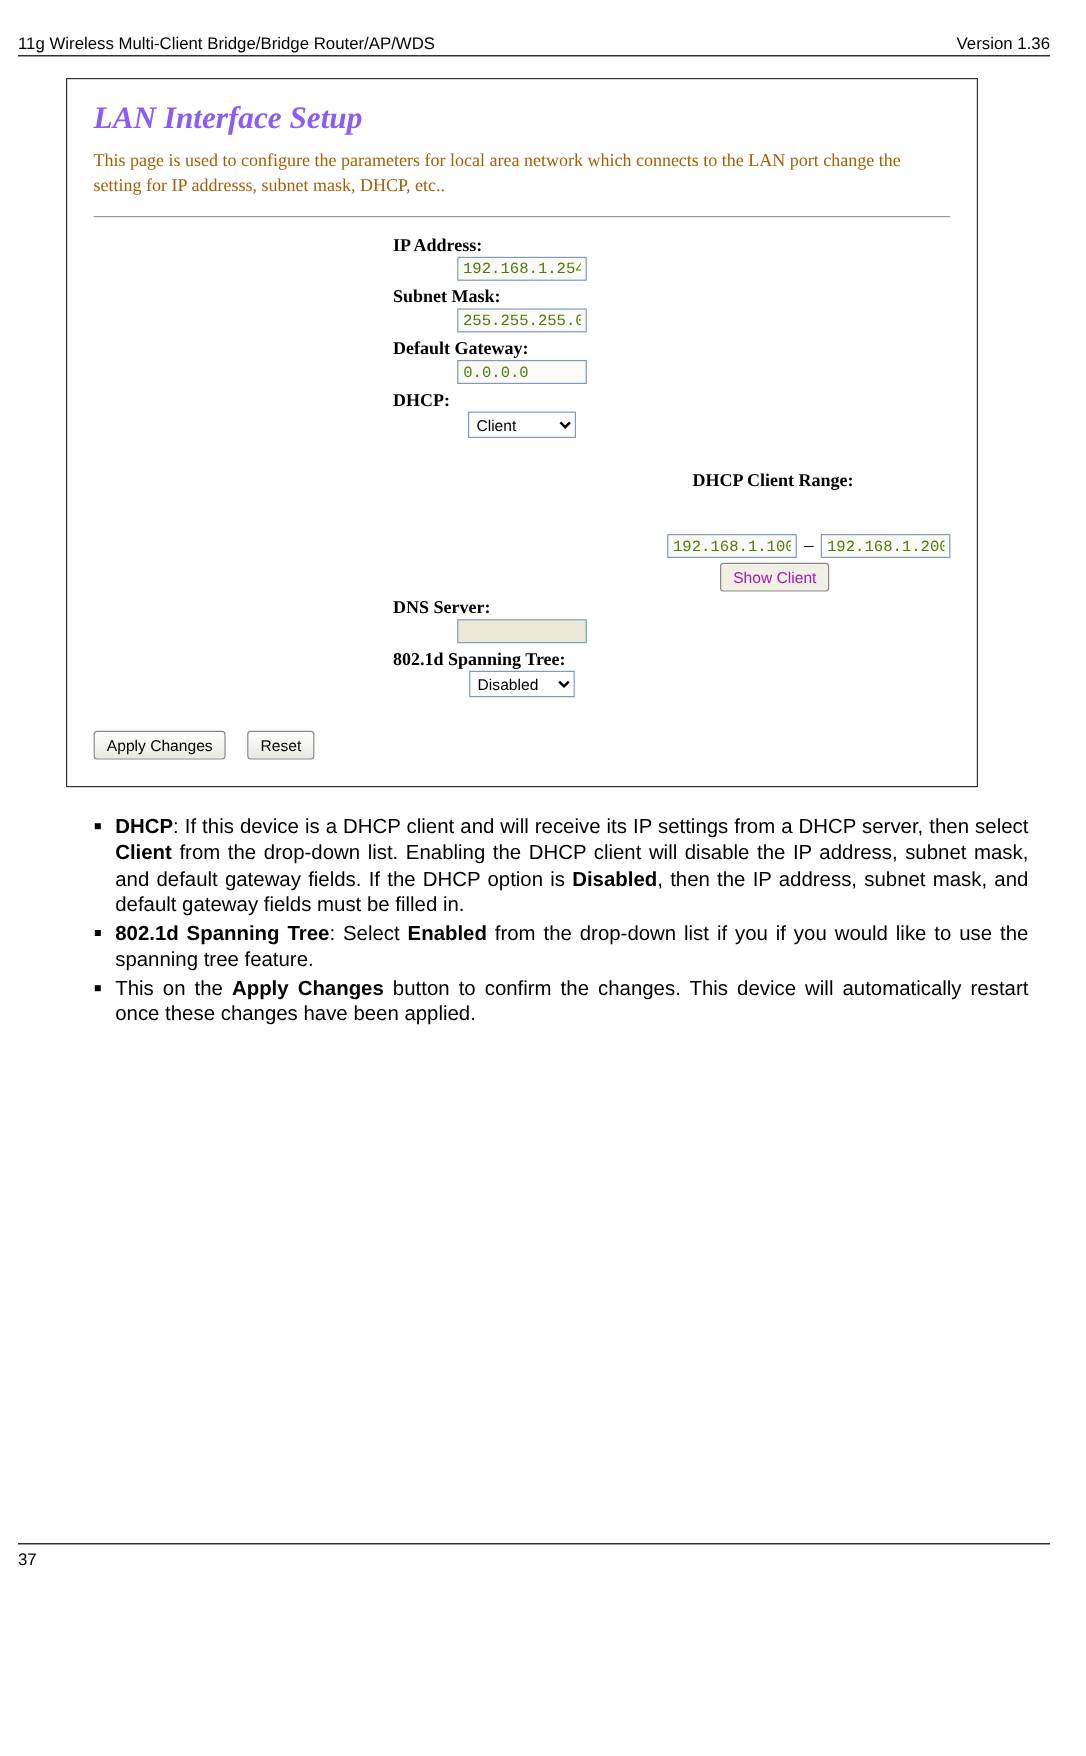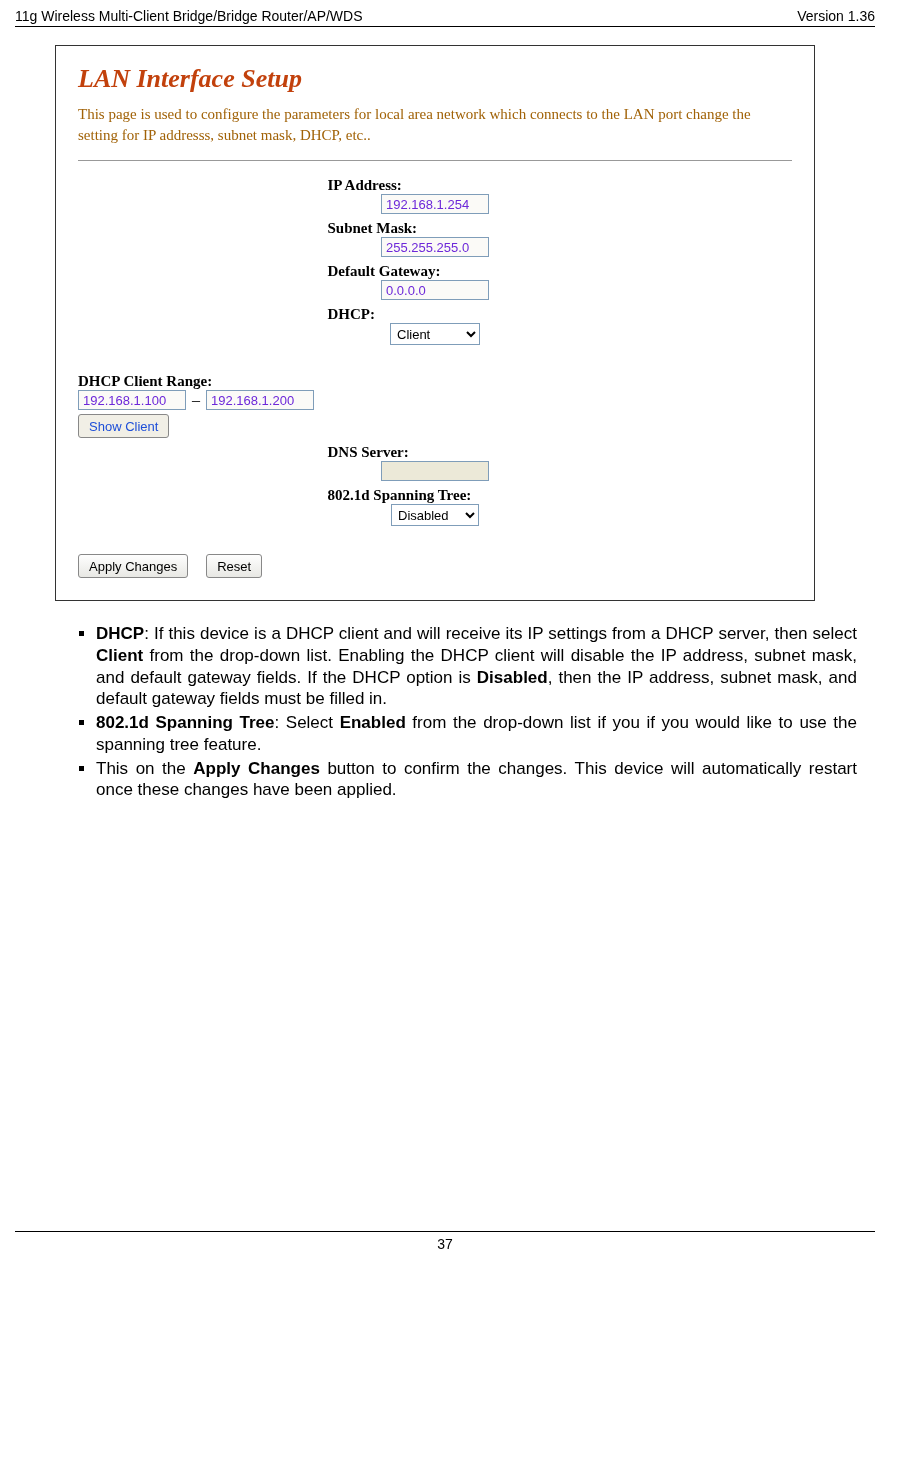--- a/index.html
+++ b/index.html
@@ -6,21 +6,21 @@
     margin: 0;
     padding: 0;
     font-family: Arial, Helvetica, sans-serif;
     color: #000;
     background: #fff;
     width: 905px;
   }
   .page {
     width: 905px;
     box-sizing: border-box;
-    padding: 8px 30px 30px 15px;
+    padding: 28px 30px 30px 15px;
   }
   .header-row {
     display: flex;
     justify-content: space-between;
     font-size: 14px;
     padding: 0 0 2px 0;
   }
   .hr-top {
     border: none;
     border-top: 1px solid #000;
@@ -34,21 +34,21 @@
   .screenshot-box {
     width: 760px;
     margin-left: 40px;
     border: 1px solid #333;
     box-sizing: border-box;
     padding: 18px 22px 22px 22px;
     background: #fff;
   }
   .lan-title {
     font-family: "Times New Roman", Times, serif;
-    color: #c2410c;
+    color: #8b5cf6;
     font-weight: bold;
     font-size: 26px;
     font-style: italic;
   }
   .lan-desc {
     font-family: "Times New Roman", Times, serif;
     font-size: 15px;
     color: #a16207;
     margin-top: 10px;
     line-height: 1.4;
@@ -76,44 +76,46 @@
     font-family: Arial, sans-serif;
     font-size: 13px;
     border: 1px solid #7f9db9;
     background: #fff;
     padding: 2px 4px;
     height: 20px;
     box-sizing: border-box;
     width: 108px;
   }
   .tb.disabled {
-    color: #6d28d9;
+    color: #4d7c0f;
     background: #fbfaf7;
+    font-family: Liberation Mono, monospace;
   }
   .sel {
     font-family: Arial, sans-serif;
     font-size: 13px;
     border: 1px solid #7f9db9;
     background: #fff;
     height: 22px;
     padding-left: 2px;
   }
   .btn {
     font-family: Arial, sans-serif;
     font-size: 13px;
     border: 1px solid #888;
     border-radius: 3px;
     background: linear-gradient(#fefefe, #e8e8e4);
     padding: 2px 10px;
     height: 24px;
     box-sizing: border-box;
   }
   .btn.disabled {
-    color: #1d4ed8;
+    color: #a21caf;
     background: #f1efe6;
+    margin-left: 44px;
   }
   .range-dash {
     margin: 0 6px;
     font-family: "Times New Roman", serif;
   }
   .btnrow {
     margin-top: 28px;
     display: flex;
     gap: 18px;
   }
@@ -127,21 +129,21 @@
     line-height: 1.28;
     text-align: justify;
     margin-bottom: 2px;
   }
   .footer-line {
     border: none;
     border-top: 1px solid #000;
     margin: 430px 0 4px 0;
   }
   .page-num {
-    text-align: center;
+    text-align: left;
     font-size: 14px;
   }
 </style>
 </head>
 <body>
 
 <div class="page">
 
   <div class="header-row">
     <span>11g Wireless Multi-Client Bridge/Bridge Router/AP/WDS</span>
@@ -167,21 +169,21 @@
       <span class="form-label">Default Gateway:</span>
       <input class="tb disabled" readonly="" value="0.0.0.0" style="">
     </div>
     <div class="form-row">
       <span class="form-label">DHCP:</span>
       <select class="sel" style="width:90px">
         <option>Client</option>
       </select>
     </div>
     <div style="height:8px"></div>
-    <div class="form-row" style="align-items:flex-start;">
+    <div class="form-row" style="align-items:flex-end;gap:35px;">
       <span class="form-label" style="padding-top:14px">DHCP Client Range:</span>
       <div>
         <div style="display:flex;align-items:center;">
           <input class="tb disabled" readonly="" value="192.168.1.100" style="">
           <span class="range-dash">–</span>
           <input class="tb disabled" readonly="" value="192.168.1.200" style="">
         </div>
         <div style="margin-top:4px">
           <button class="btn disabled" disabled="">Show Client</button>
         </div>

